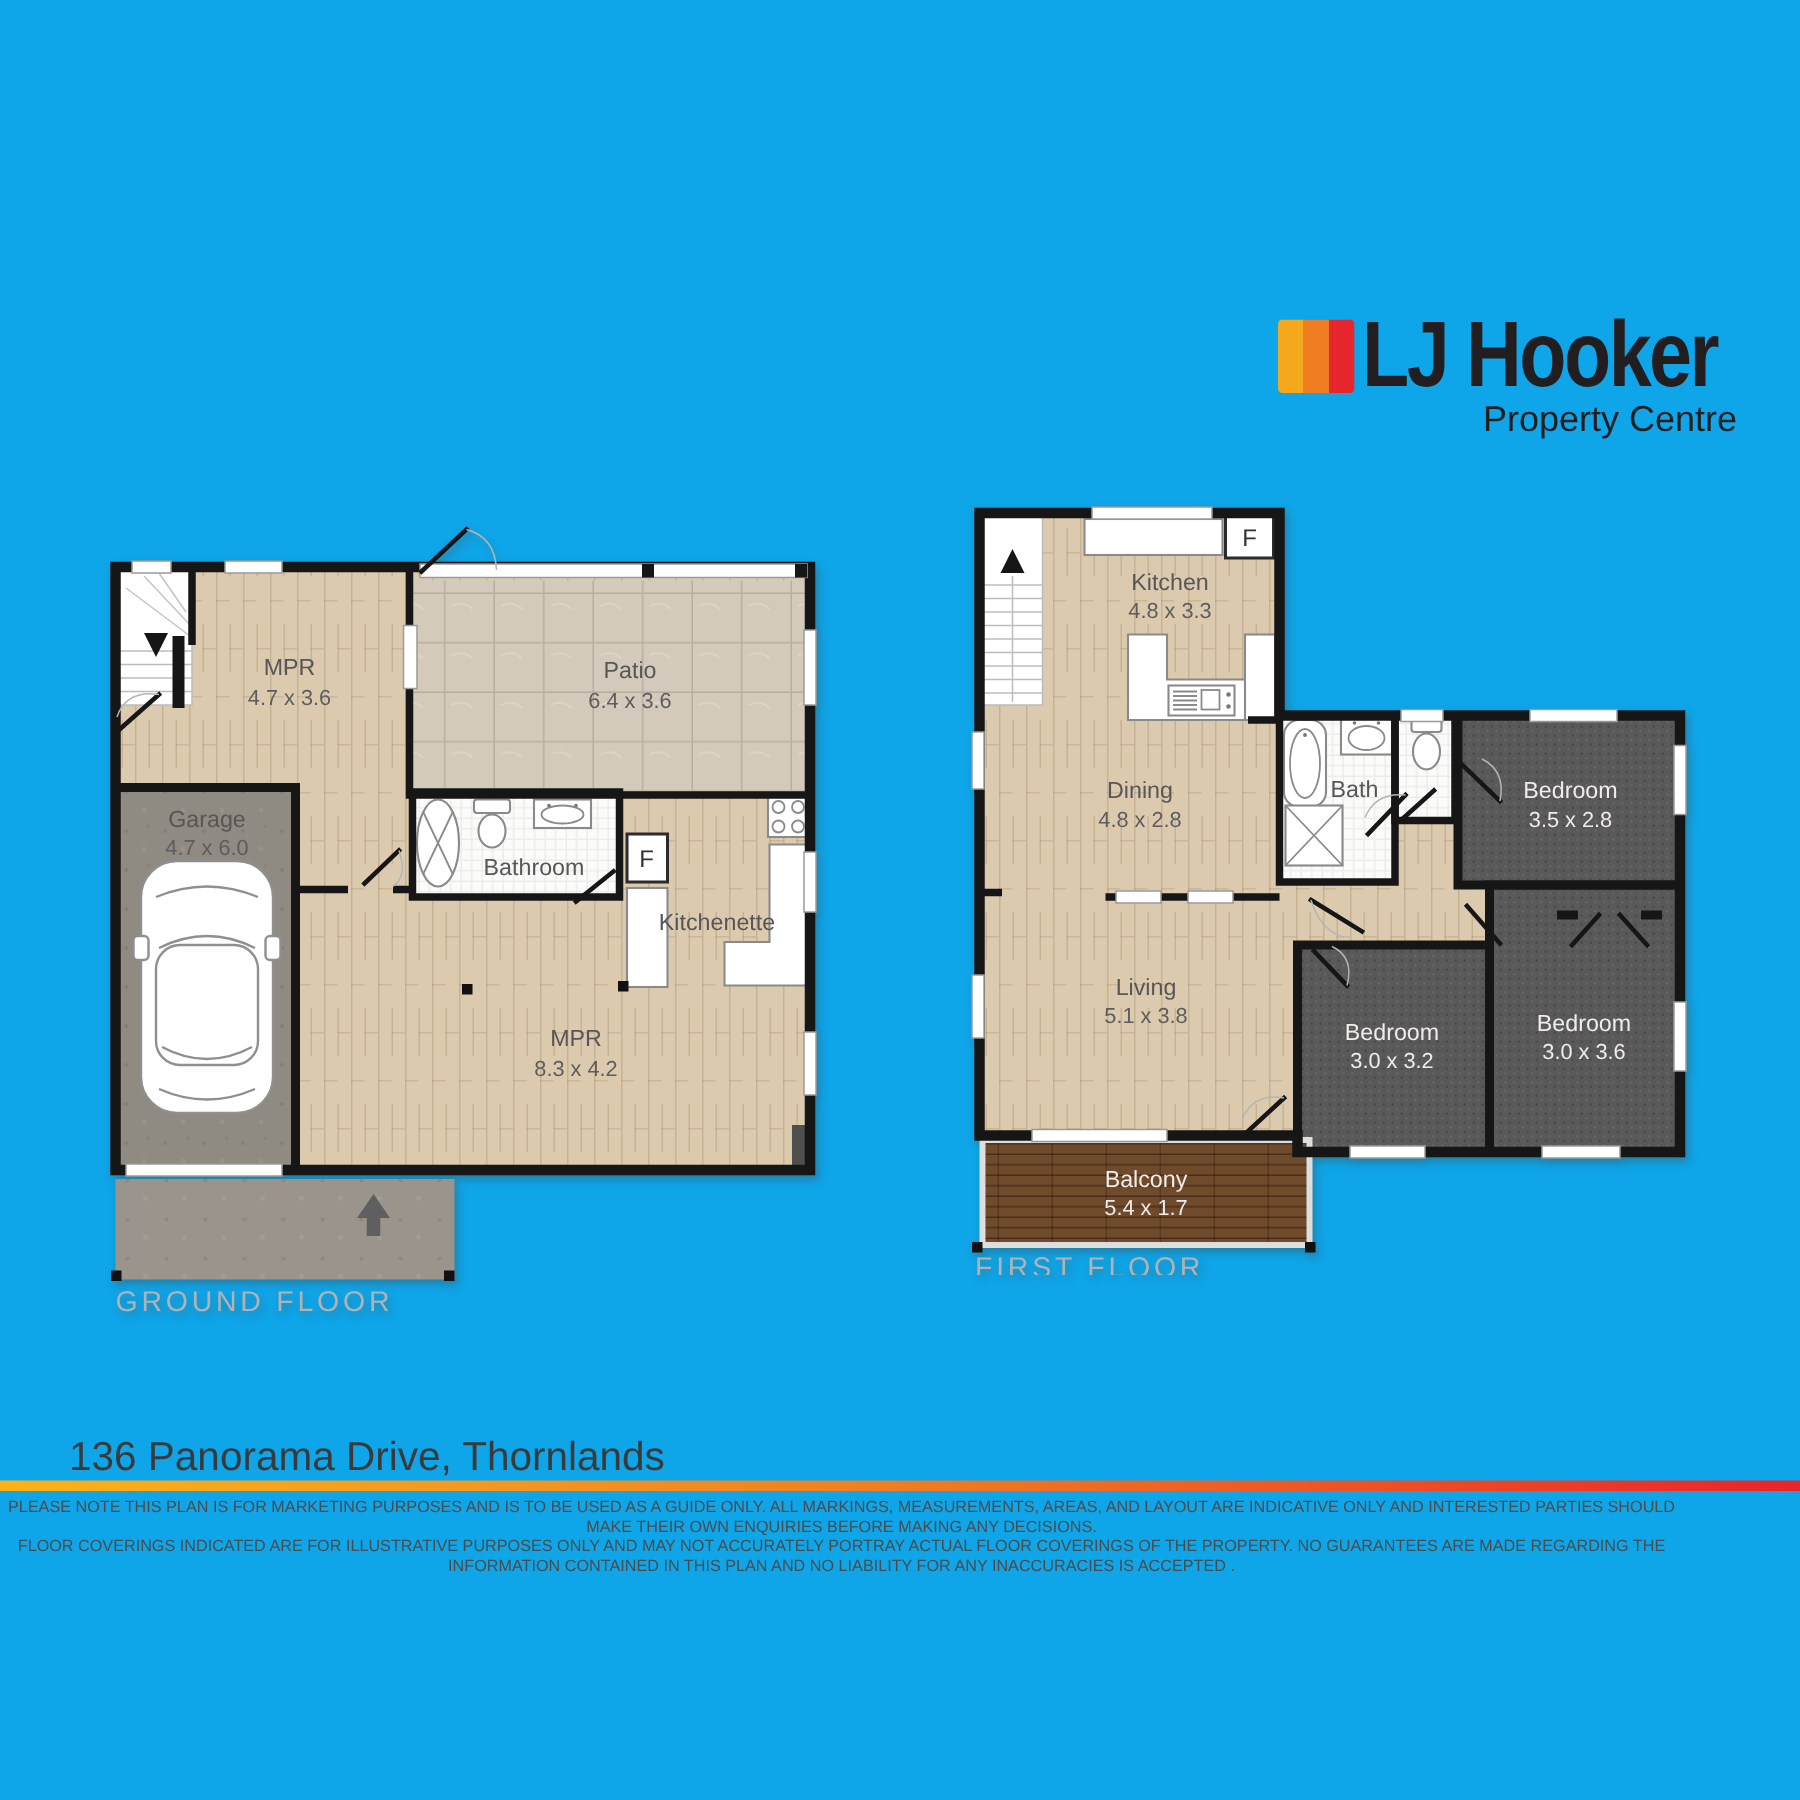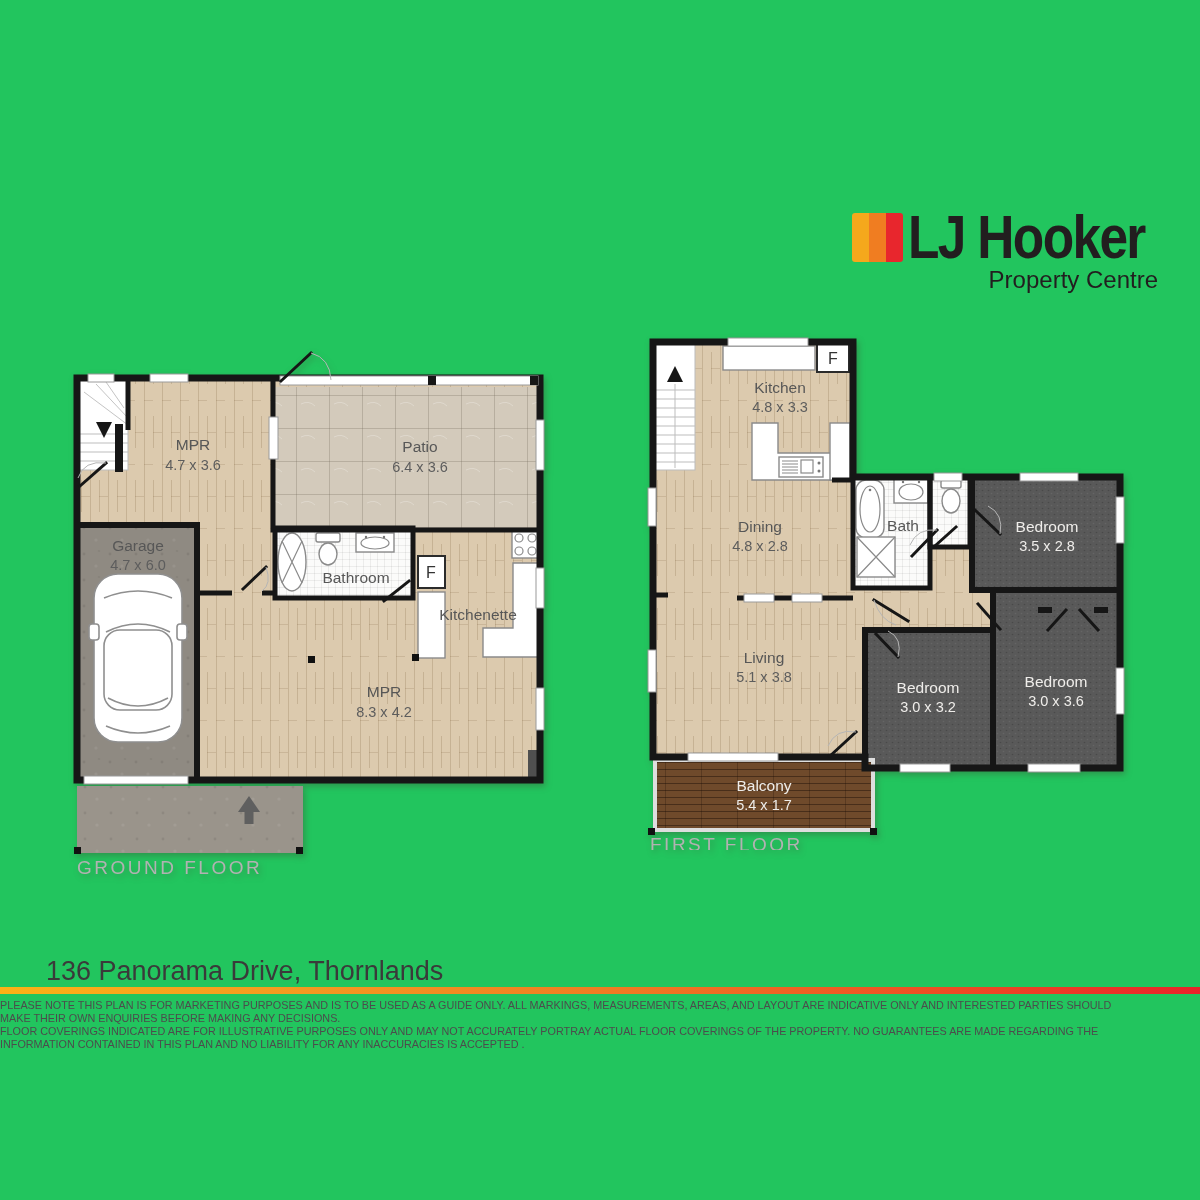--- a/index.html
+++ b/index.html
@@ -1,16 +1,16 @@
 <!DOCTYPE html>
 <html><head>
 <meta charset="utf-8">
 <style>
   html,body{margin:0;padding:0;background:#ffffff;}
-  #canvas{position:relative;width:1200px;height:1200px;background:#22c55e;overflow:hidden;
+  #canvas{position:relative;width:1200px;height:1200px;background:#0ea5e9;overflow:hidden;
           font-family:"Liberation Sans",sans-serif;}
   
   #logo{position:absolute;left:852px;top:213px;}
   #logo .squares{position:absolute;left:0;top:0;width:51px;height:49px;display:flex;border-radius:3px;overflow:hidden;}
   #logo .stripe{flex:1;}
   #logo .brand{position:absolute;left:56px;top:-12px;width:270px;font-size:62px;font-weight:bold;
                letter-spacing:-2px;color:#221e1f;transform:scaleX(.83);transform-origin:left top;white-space:nowrap;}
   #logo .sub{position:absolute;left:56px;top:53px;width:250px;text-align:right;font-size:24px;color:#221e1f;white-space:nowrap;}
   
   svg.plan{position:absolute;filter:drop-shadow(2px 3px 3px rgba(70,60,45,.35));}
@@ -27,21 +27,21 @@
   .door{stroke:#161616;stroke-width:3;fill:none;stroke-linecap:square;}
   .arc{stroke:#b5b5b5;stroke-width:1;fill:none;}
   .fx{fill:#ffffff;stroke:#8a8a8a;stroke-width:1.4;}
   .fxl{stroke:#8a8a8a;stroke-width:1.2;fill:none;}
   .fbox{fill:#ffffff;stroke:#2b2b2b;stroke-width:2;}
   .flabel{font-size:16px;fill:#333333;}
   
   #address{position:absolute;left:34px;top:956px;font-size:27px;color:#3a3a3a;margin-left:12px;}
   #bar{position:absolute;left:0;top:987px;width:1200px;height:7px;
        background:linear-gradient(to right,#fcb216 0%,#f49a20 25%,#f07d22 50%,#ee4a24 80%,#e9242a 100%);}
-  #disclaimer{position:absolute;left:0;top:999px;width:1122px;text-align:left;
+  #disclaimer{position:absolute;left:0;top:999px;width:1122px;text-align:center;
               font-size:10.8px;line-height:13px;color:#4c4c4c;}
 </style>
 </head>
 <body>
 
 <div id="canvas">
 
   <svg width="0" height="0" style="position:absolute" aria-hidden="true">
     <defs>
       <pattern id="wood" patternUnits="userSpaceOnUse" width="18" height="64">

